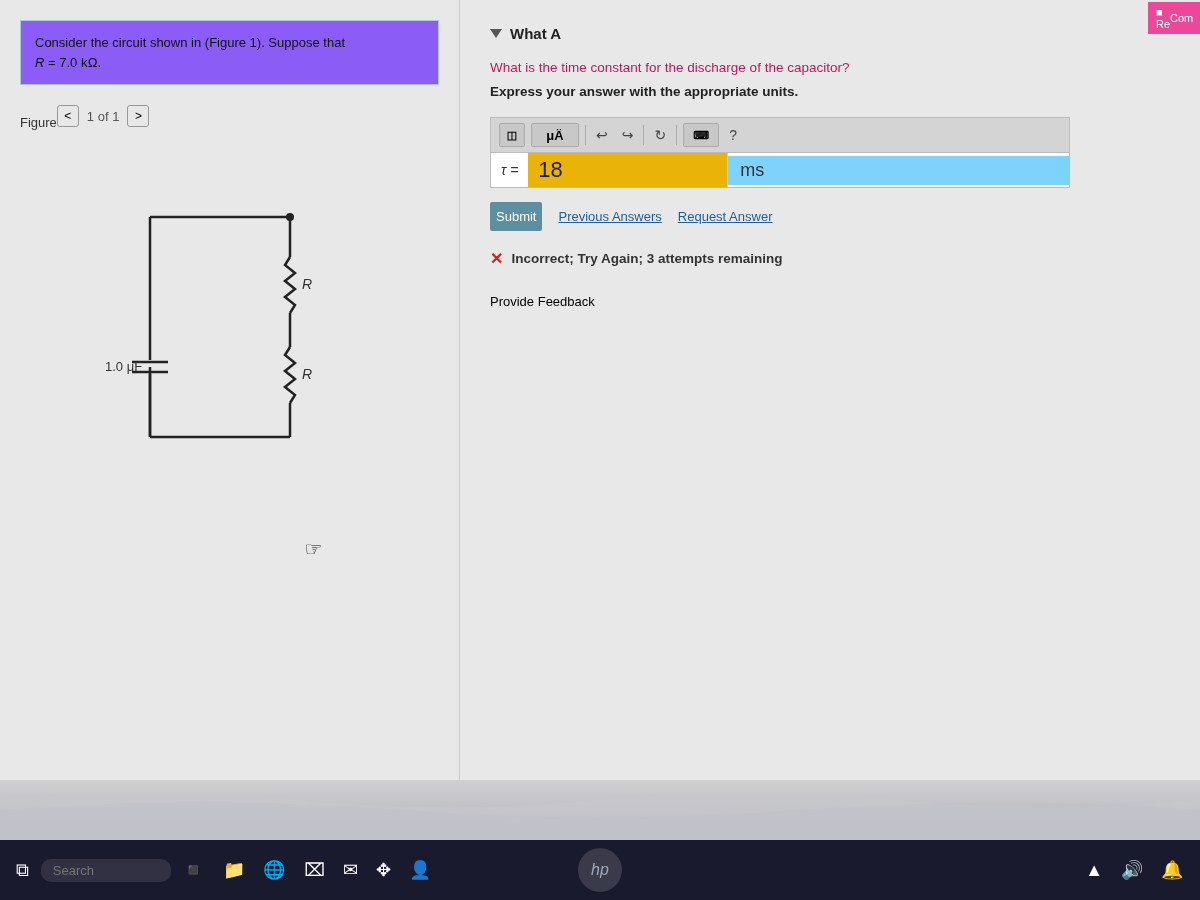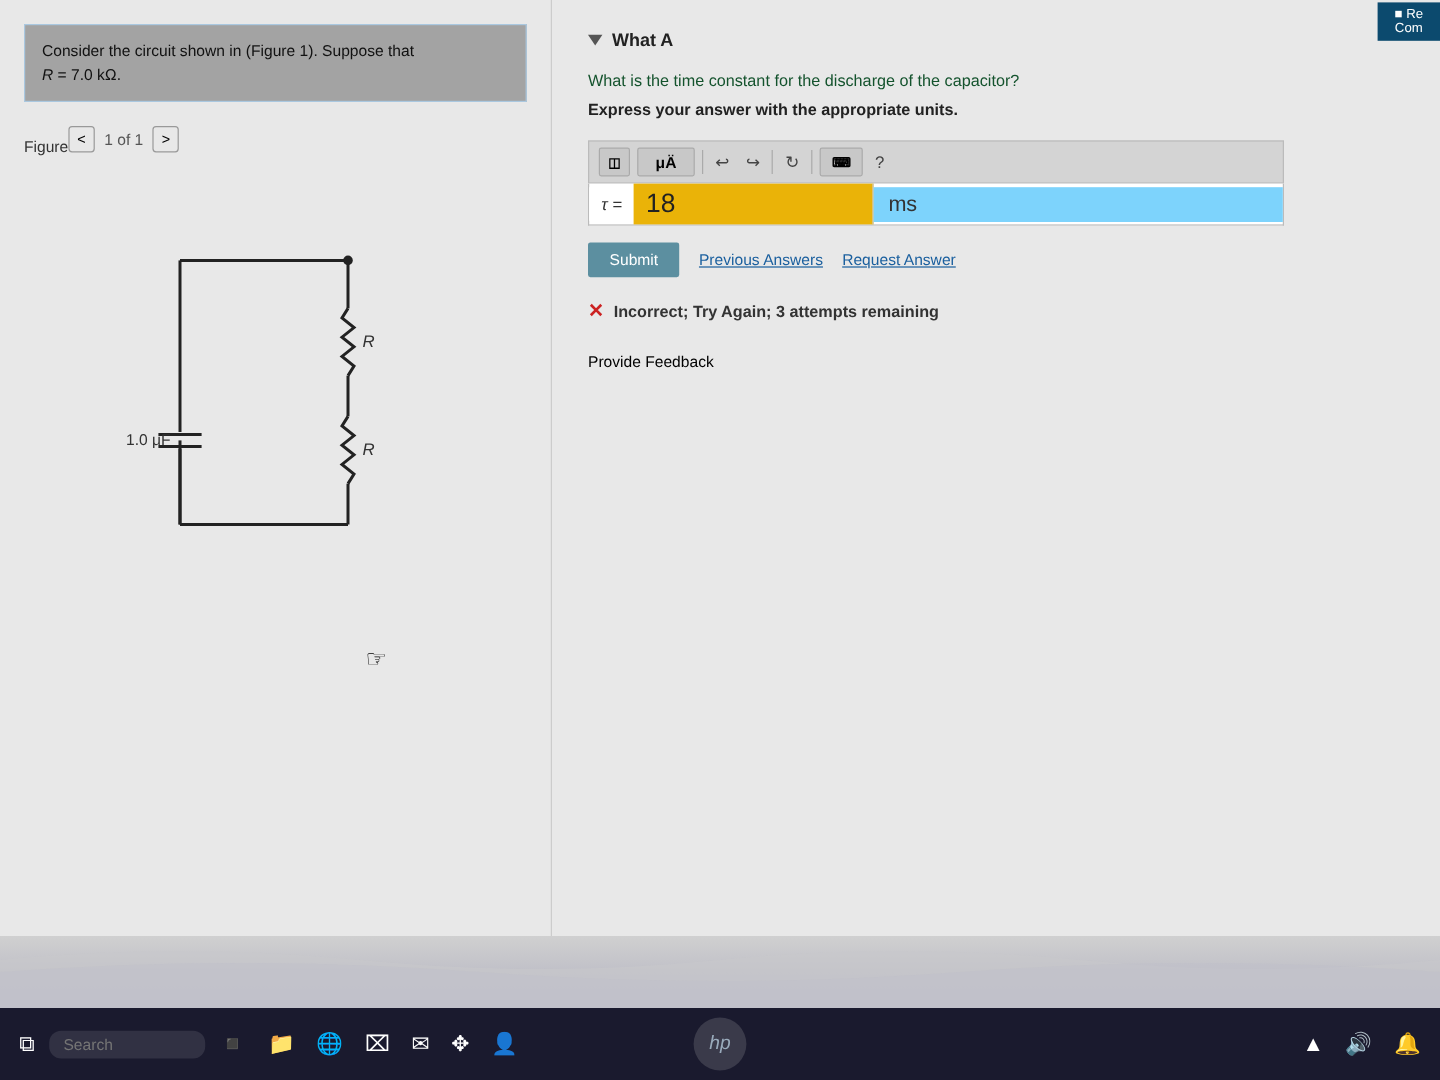--- a/index.html
+++ b/index.html
@@ -26,21 +26,21 @@
     .left-panel {
       width: 460px;
       height: 100%;
       background: #e8e8e8;
       padding: 20px;
       position: relative;
       border-right: 1px solid #ccc;
     }
 
     .problem-text {
-      background: #a3a3a3;
+      background: #8b5cf6;
       padding: 12px 14px;
       border: 1px solid #aac8e0;
       font-size: 13px;
       color: #111;
       margin-bottom: 20px;
       line-height: 1.5;
     }
 
     .figure-label {
       font-size: 13px;
@@ -105,21 +105,21 @@
     .triangle-down {
       width: 0;
       height: 0;
       border-left: 6px solid transparent;
       border-right: 6px solid transparent;
       border-top: 9px solid #555;
     }
 
     .question-text {
       font-size: 13.5px;
-      color: #14532d;
+      color: #be185d;
       margin-bottom: 6px;
       line-height: 1.5;
     }
 
     .answer-instruction {
       font-size: 13.5px;
       color: #222;
       font-weight: bold;
       margin-bottom: 18px;
     }
@@ -213,21 +213,21 @@
       display: flex;
       align-items: center;
       gap: 16px;
       margin-bottom: 18px;
     }
 
     .submit-btn {
       background: #5c8fa0;
       color: white;
       border: none;
-      padding: 7px 18px;
+      padding: 7px 6px;
       font-size: 13px;
       cursor: pointer;
       border-radius: 2px;
     }
 
     .prev-answers-link {
       color: #1a5f9e;
       font-size: 13px;
       text-decoration: underline;
       cursor: pointer;
@@ -262,26 +262,26 @@
       color: #000000;
       font-size: 13px;
       cursor: pointer;
     }
 
     
     .top-right-btn {
       position: absolute;
       top: 2px;
       right: 0;
-      background: #0c4a6e;
+      background: #ec4899;
       color: white;
       font-size: 11px;
       padding: 4px 8px;
       display: flex;
-      flex-direction: column;
+      flex-direction: row;
       align-items: center;
       width: 52px;
     }
 
     
     .taskbar {
       position: absolute;
       bottom: 0;
       left: 0;
       width: 1200px;

